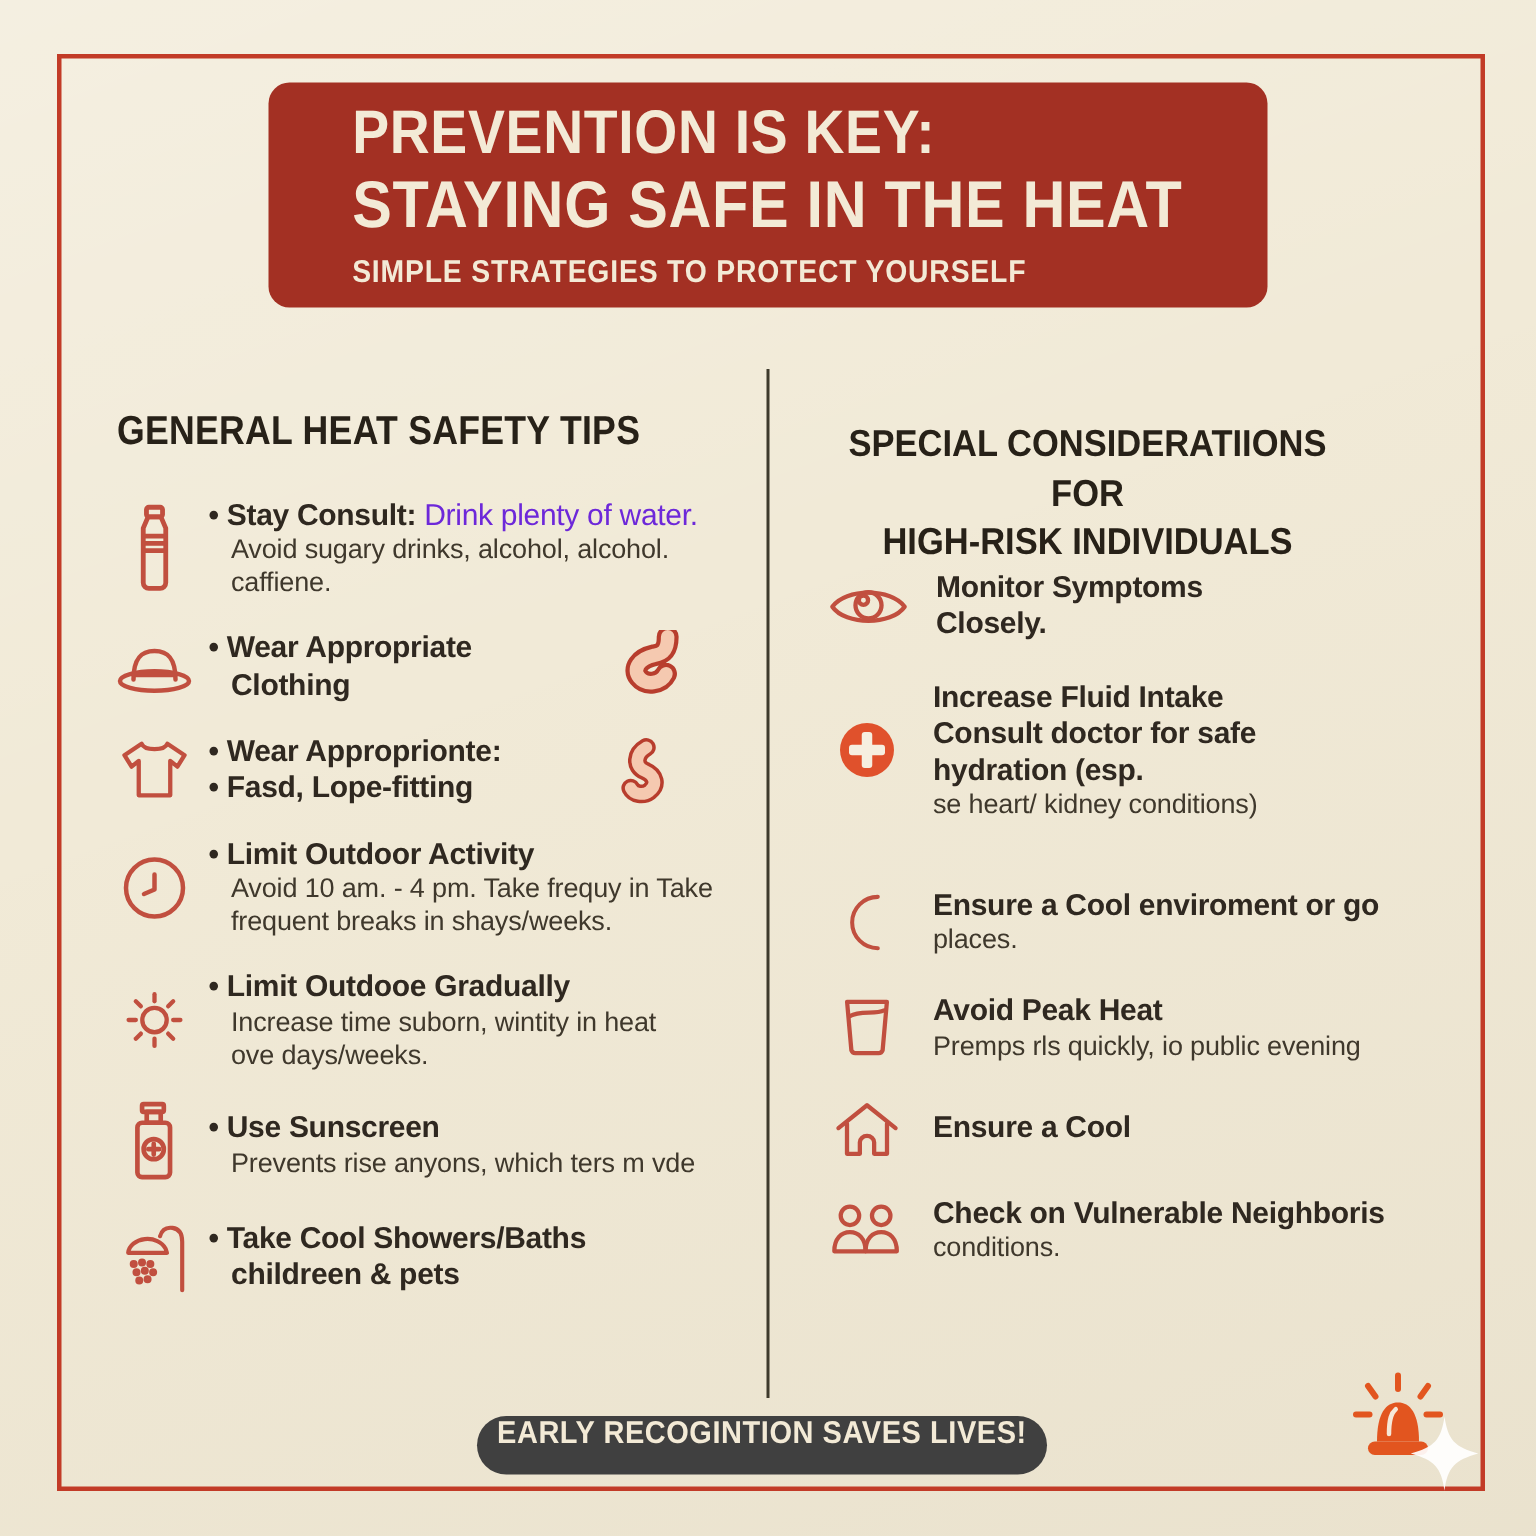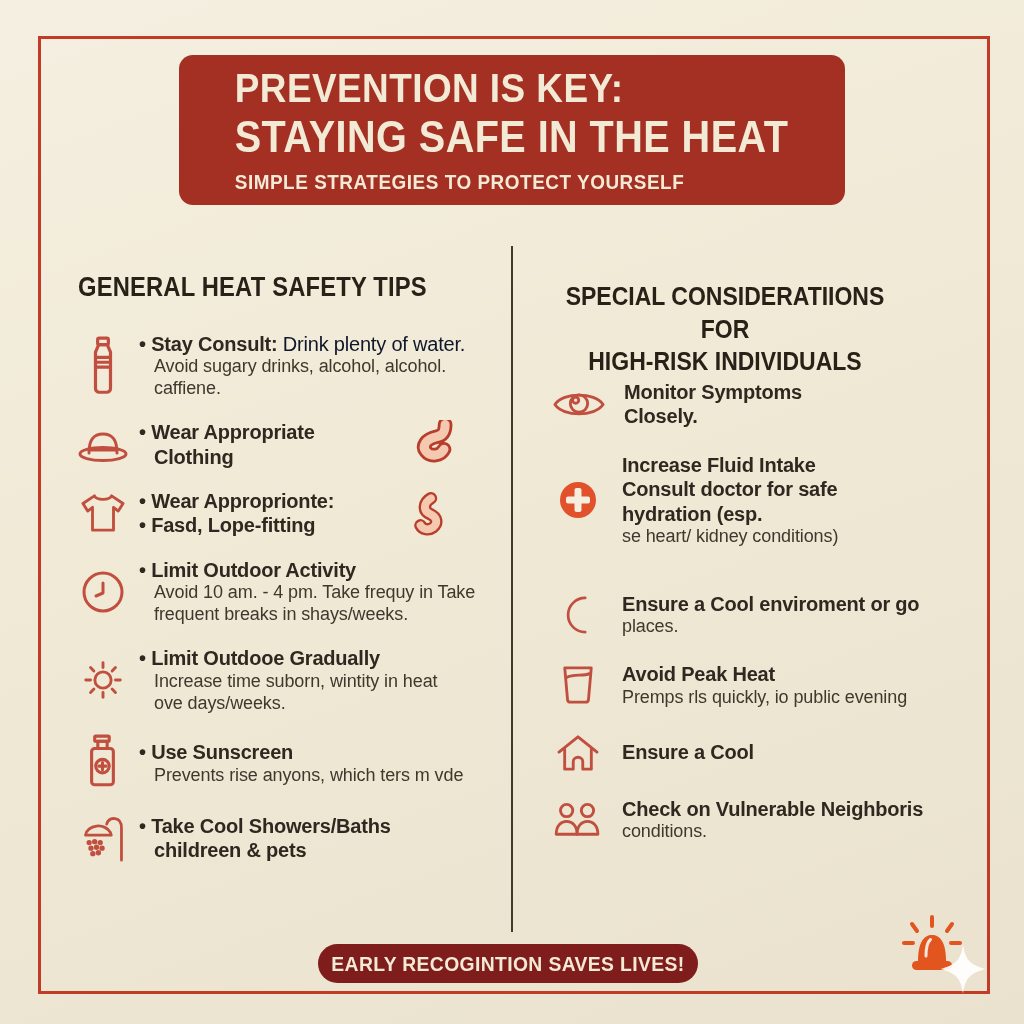--- a/index.html
+++ b/index.html
@@ -45,33 +45,33 @@
   .rows-right .row.gap-lg{margin-bottom:44px;}
   .icn{flex:0 0 56px;display:flex;justify-content:center;align-items:center;}
   .rows-right .icn{flex:0 0 52px;margin-right:18px;}
   .rows-left .icn{margin-right:8px;}
   .txt{flex:1;}
   .t,.t2{
     font-weight:bold;font-size:20px;line-height:1.22;color:#2f2820;
     white-space:pre-line;letter-spacing:-.2px;
   }
   .rows-left .t,.rows-left .t2{padding-left:15px;text-indent:-15px;}
-  .rest{font-weight:normal;color:#0f172a;}
+  .rest{font-weight:normal;color:#6d28d9;}
   .d{
     font-size:18px;line-height:1.22;color:#3f382c;white-space:pre-line;letter-spacing:-.1px;
   }
   .rows-left .d{padding-left:15px;}
   .t:empty,.t2:empty,.d:empty,.rest:empty{display:none;}
   
   .organ1{position:absolute;left:408px;top:420px;z-index:2;}
   .organ2{position:absolute;left:408px;top:490px;z-index:2;}
   
   .pill{
     position:absolute;left:318px;top:944px;width:380px;height:39px;border-radius:20px;
-    background:#7f1d1d;z-index:3;display:flex;align-items:center;justify-content:center;
+    background:#404040;z-index:3;display:flex;align-items:flex-start;justify-content:center;
     color:#f3ead6;font-weight:bold;font-size:21px;letter-spacing:.4px;
   }
   .pill span{transform:scaleX(.92);white-space:nowrap;}
   .siren{position:absolute;left:896px;top:912px;z-index:2;}
   .sparkle{position:absolute;left:936px;top:942px;z-index:5;}
   
   svg.ol *{fill:none;stroke:#c14f3f;stroke-width:3;stroke-linecap:round;stroke-linejoin:round;}
 </style>
 </head>
 <body>

